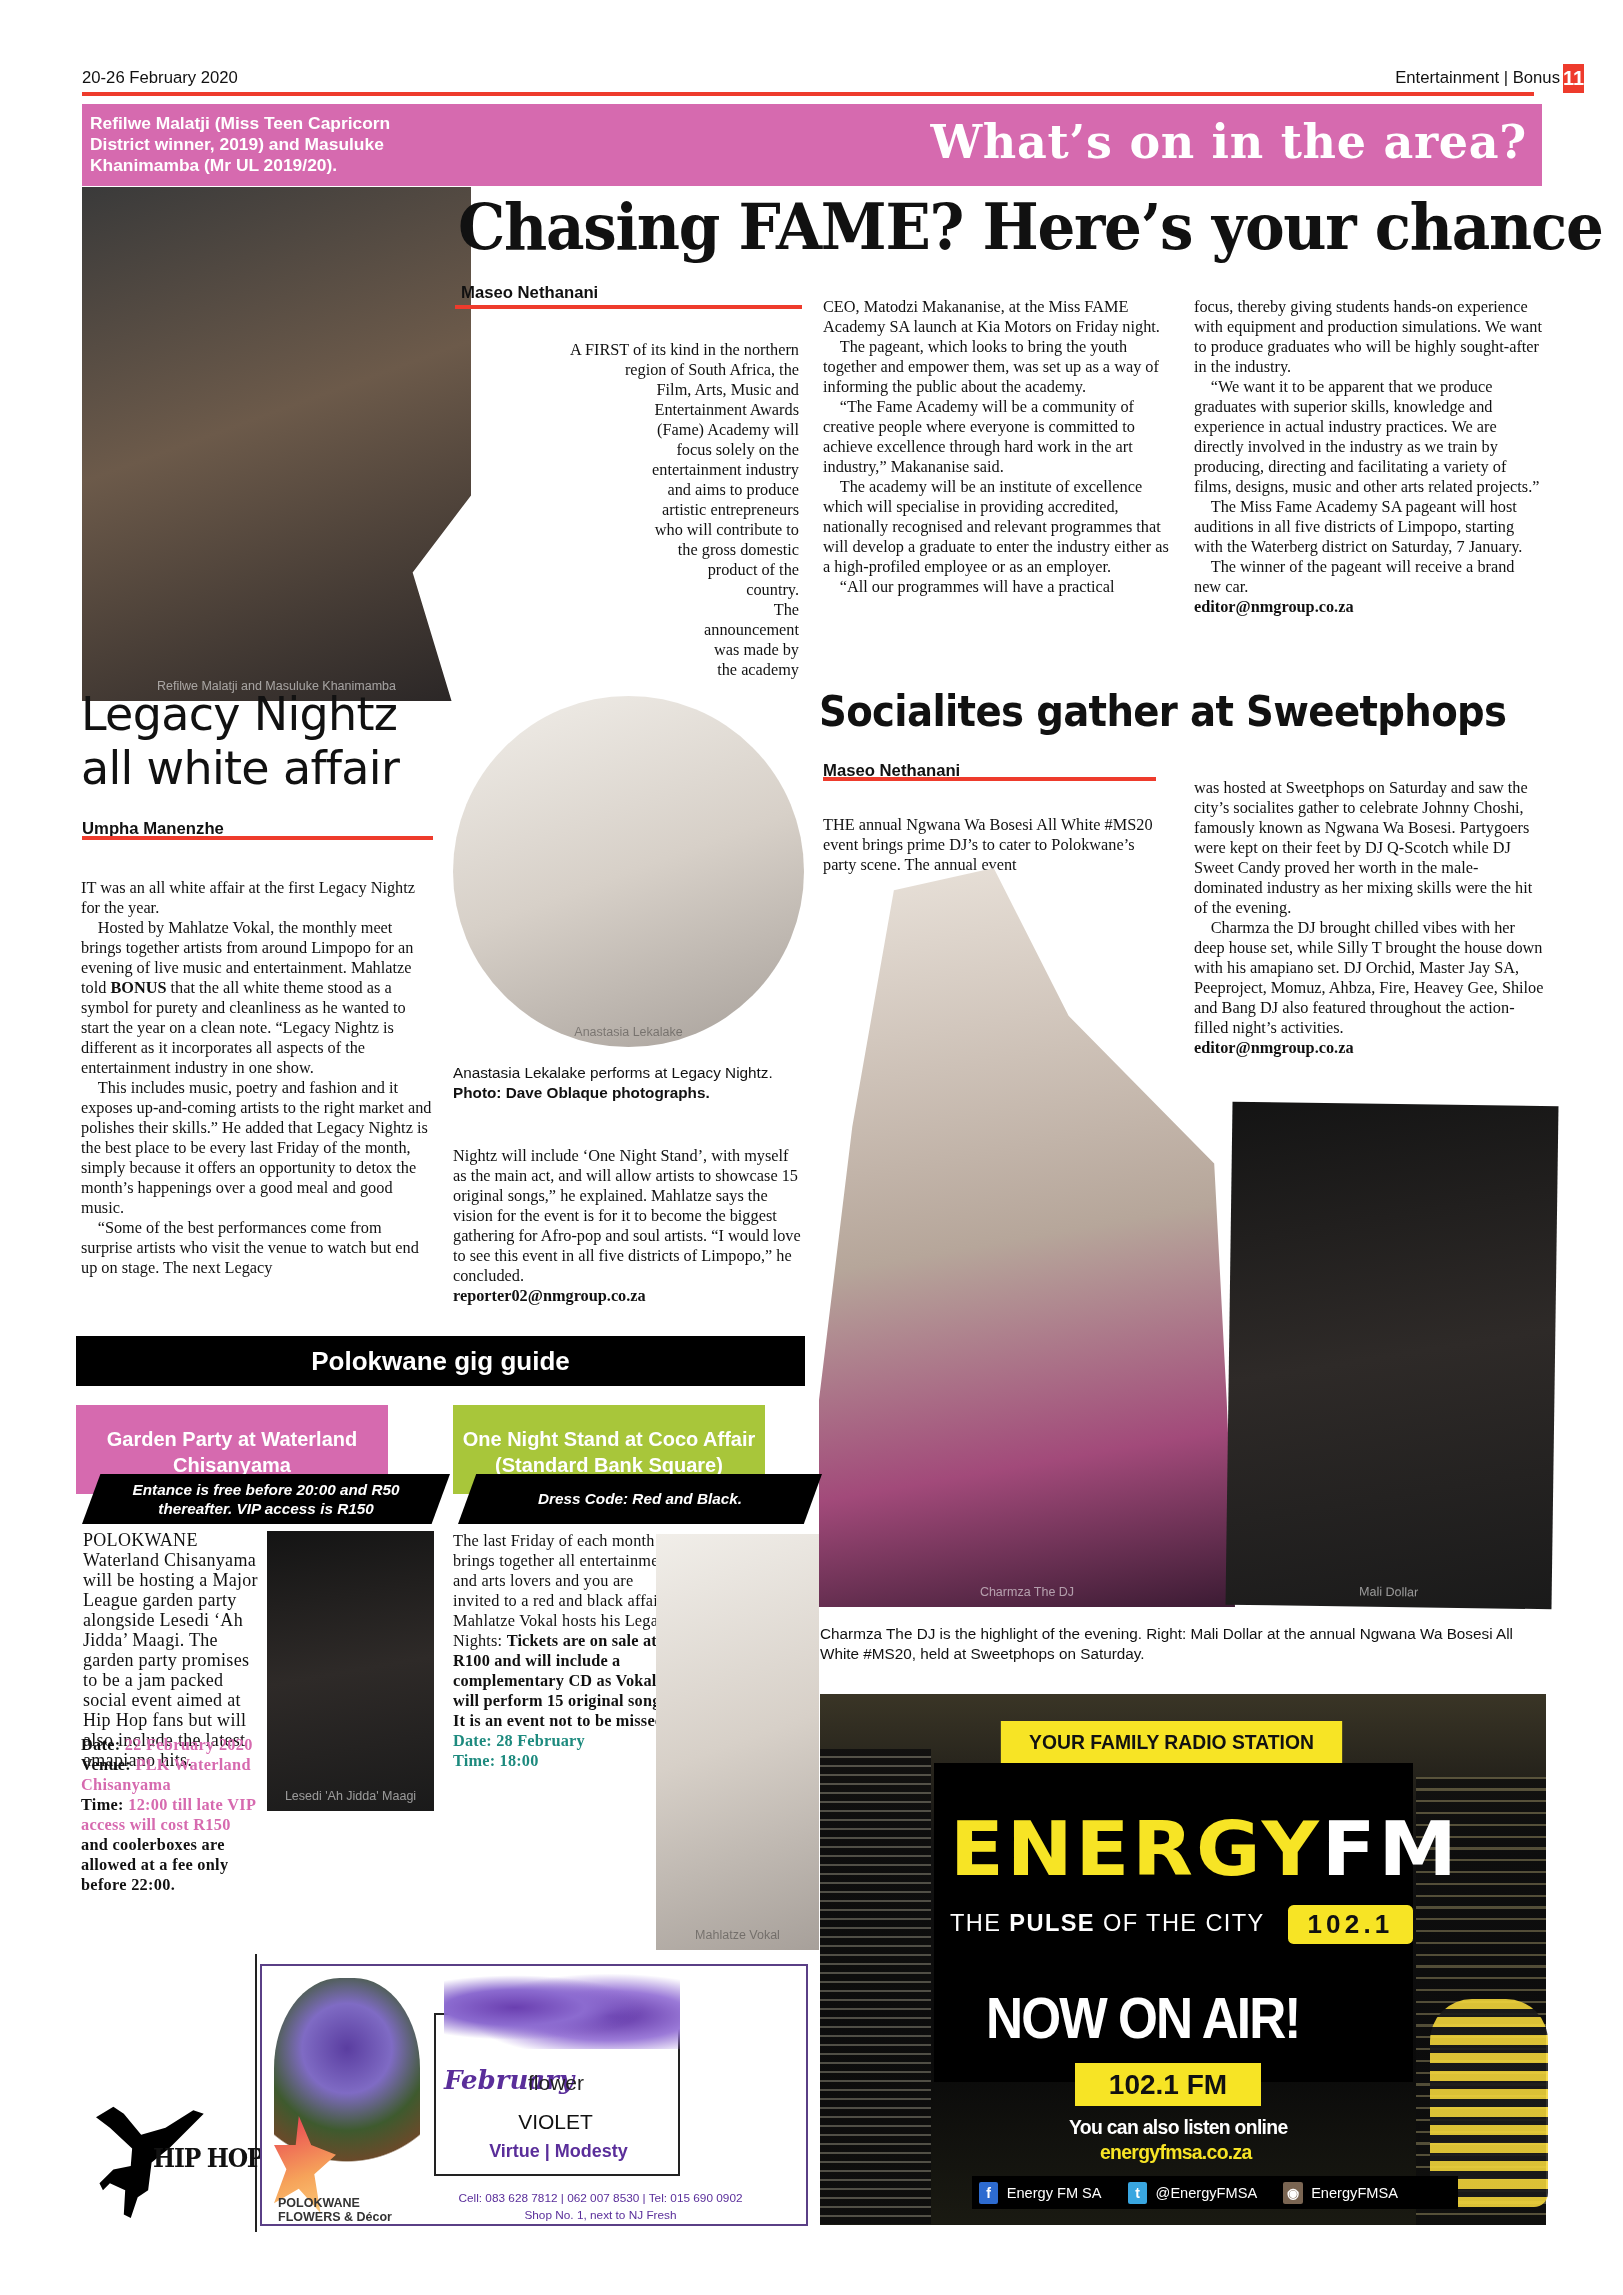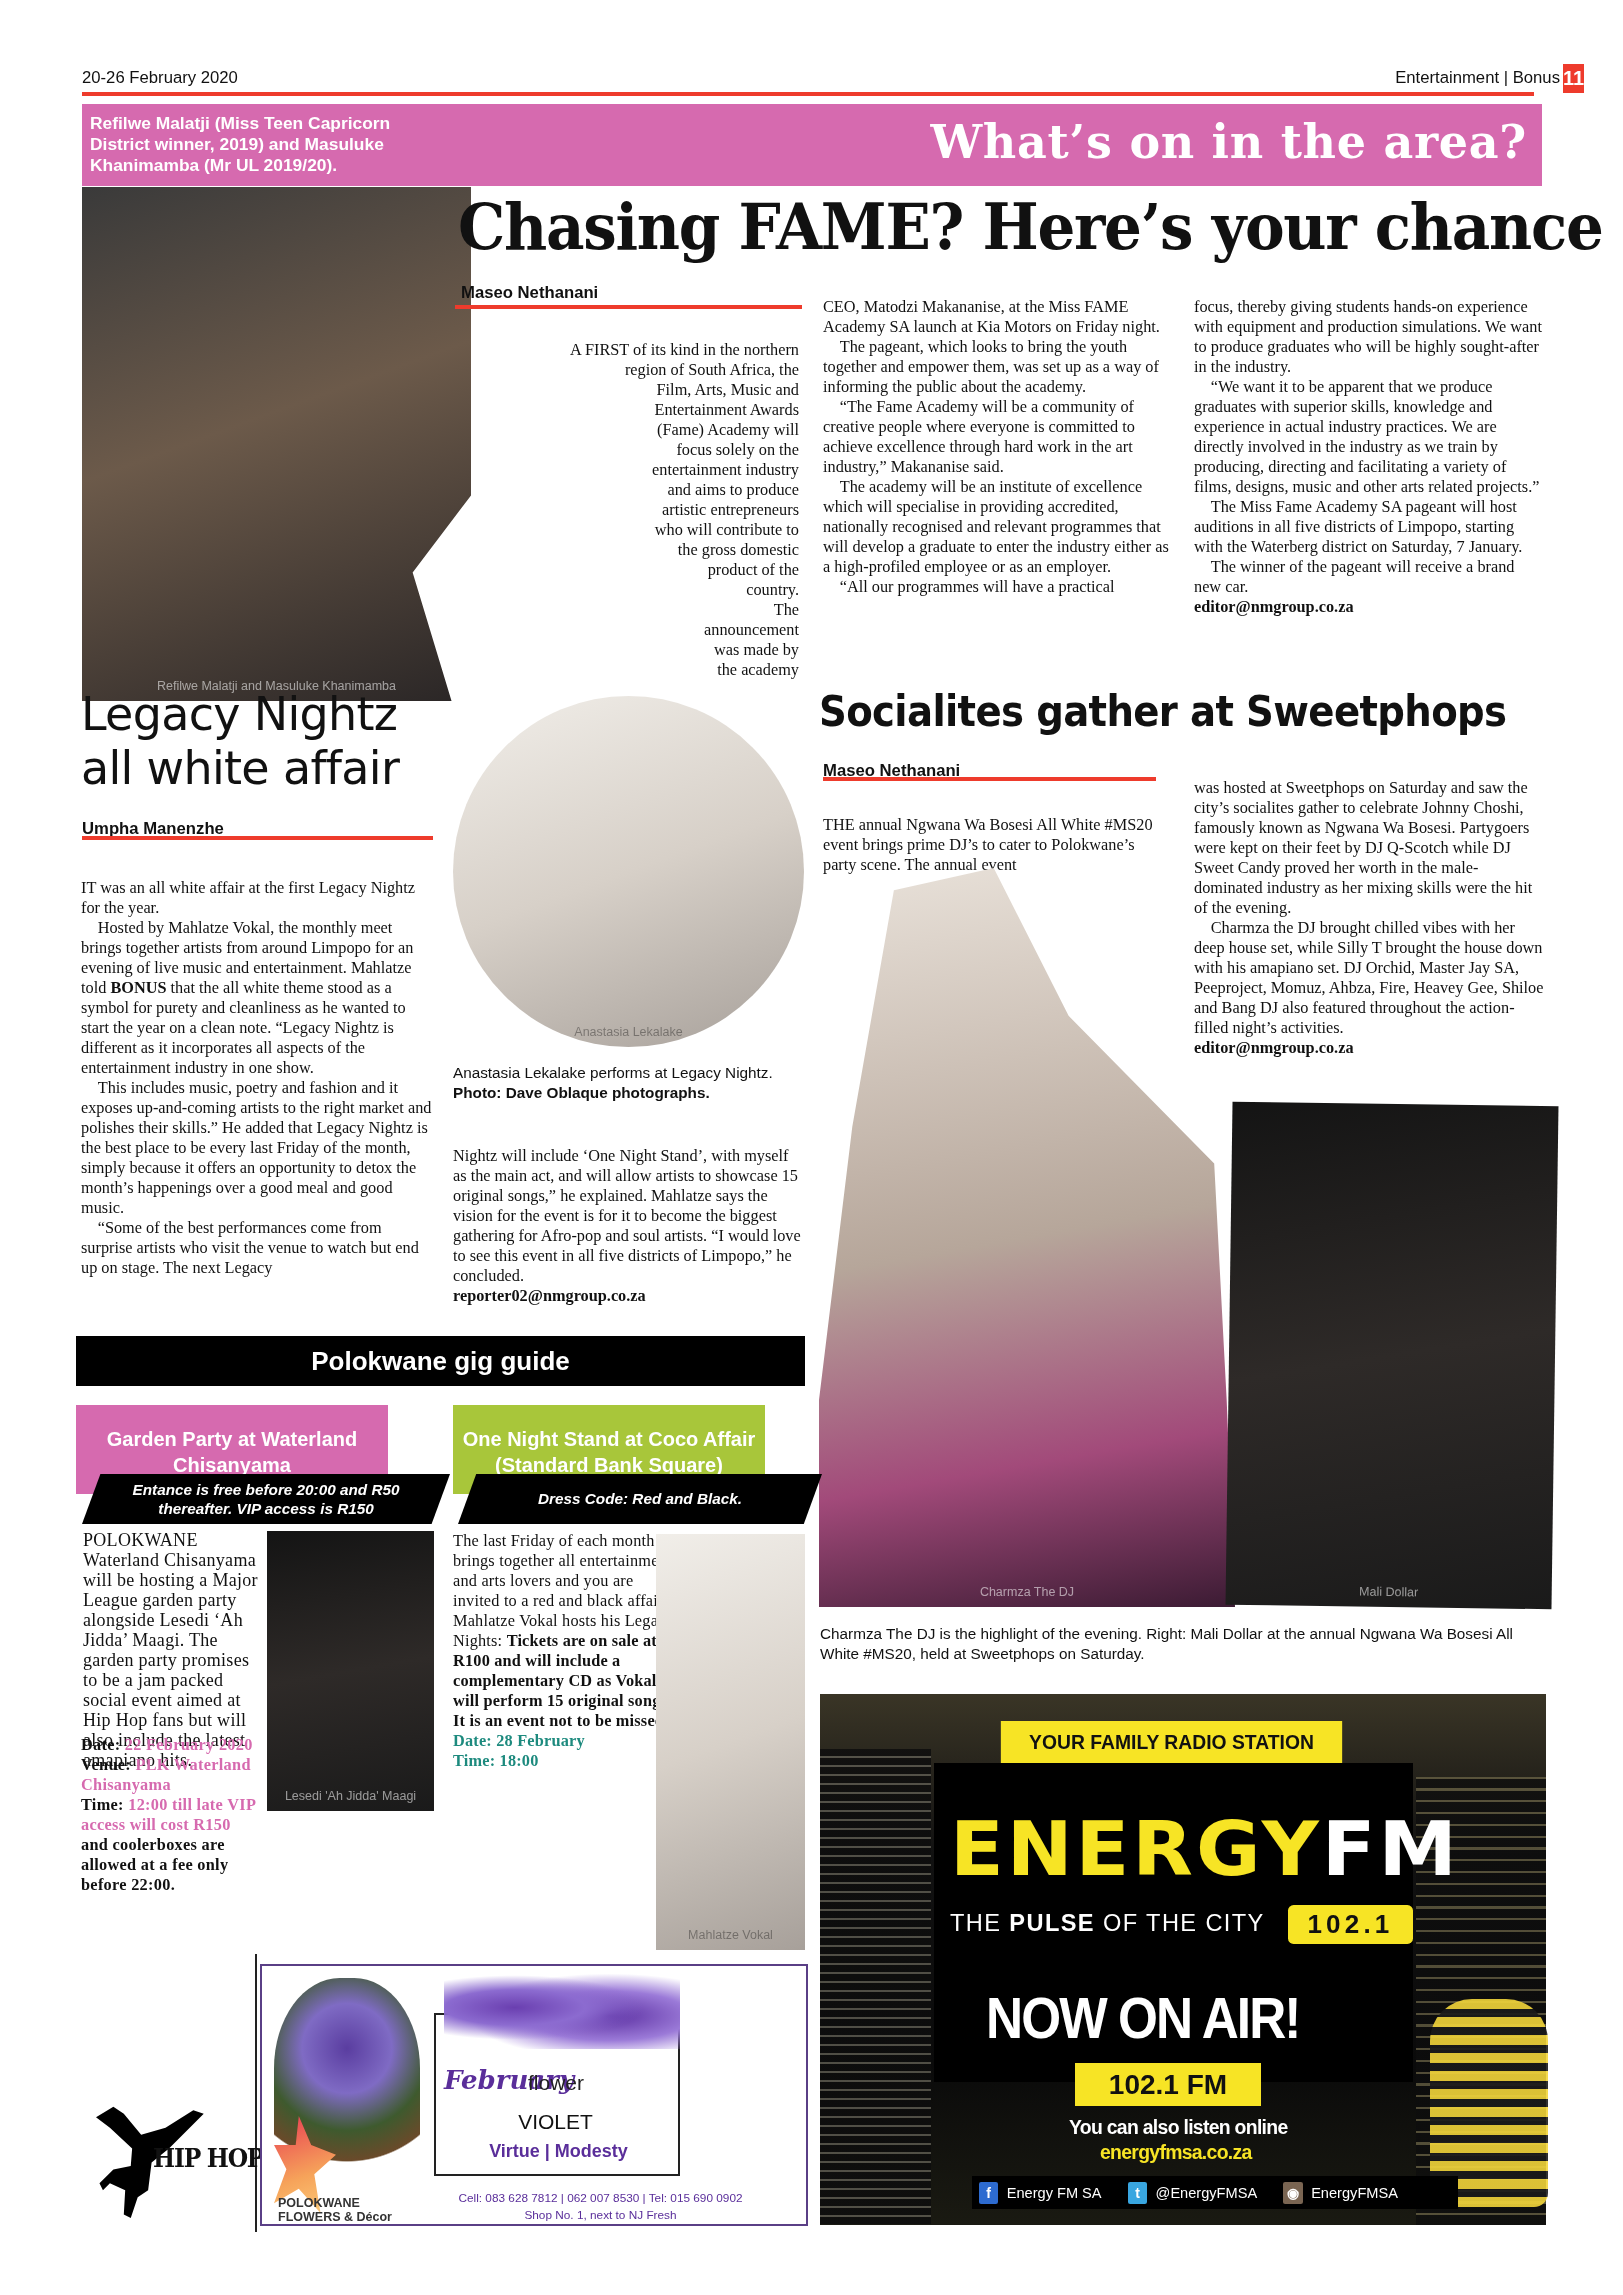--- a/index.html
+++ b/index.html
@@ -69,21 +69,21 @@
   .gig-tag { top: 1474px; height: 50px; background: #000; color: #fff; text-align: center; font-family: "Liberation Sans", sans-serif; font-style: italic; font-weight: bold; font-size: 15.3px; line-height: 19.4px; clip-path: polygon(5% 0, 100% 0, 95% 100%, 0 100%); display: flex; align-items: center; justify-content: center; padding: 0 23.6px; }
   .gig-tag.t1 { left: 82px; width: 368px; }
   .gig-tag.t2 { left: 458px; width: 364px; }
 
   .gig1-text { left: 83px; top: 1530px; width: 177px; font-size: 18px; line-height: 20px; letter-spacing: 0.3px; }
   .gig1-details { left: 81px; top: 1735px; width: 177px; font-size: 16.3px; line-height: 20px; font-weight: bold; letter-spacing: 0.3px; }
   .pink-text { color: #d66aaf; }
   .teal-text { color: #1d8a7e; }
   .gig1-photo { left: 267px; top: 1531px; width: 167px; height: 280px; }
   .gig2-text { left: 453px; top: 1531px; width: 229px; font-size: 16.3px; line-height: 20px; letter-spacing: 0.2px; }
-  .gig2-photo { left: 656px; top: 1534px; width: 149px; height: 416px; }
+  .gig2-photo { left: 656px; top: 1534px; width: 163px; height: 416px; }
 
   .hiphop { left: 82px; top: 2086px; width: 167px; height: 139px; }
   .hiphop-text { left: 147px; top: 2143px; font-family: "DejaVu Serif", serif; font-weight: bold; font-size: 26px; letter-spacing: -1.4px; transform: scaleX(0.9); }
   .v-rule { left: 255px; top: 1954px; width: 2.1px; height: 278px; background: #222; }
 
   
   .flower-ad { left: 260px; top: 1964px; width: 548px; height: 262px; border: 2.1px solid #5a3f86; background: #fff; }
   .basket { left: 274px; top: 1978px; width: 146px; height: 201px; border-radius: 45% 45% 12% 12%; background: radial-gradient(circle at 50% 35%, #5a3da0 0%, #7f6bc4 30%, #3e5a2e 55%, #6a4a2a 75%, #ffffff 76%); }
   .flower-logo { left: 274px; top: 2116px; width: 62px; height: 97px; background: linear-gradient(160deg, #e83c52 0%, #f6a35a 60%, #fccd7b 100%); clip-path: polygon(40% 0, 60% 30%, 100% 40%, 65% 60%, 75% 100%, 40% 75%, 0 90%, 20% 55%, 0 30%, 35% 30%); }
   .flower-brand { left: 278px; top: 2196px; font-family: "Liberation Sans", sans-serif; font-weight: bold; font-size: 12.5px; line-height: 14px; color: #333; }

